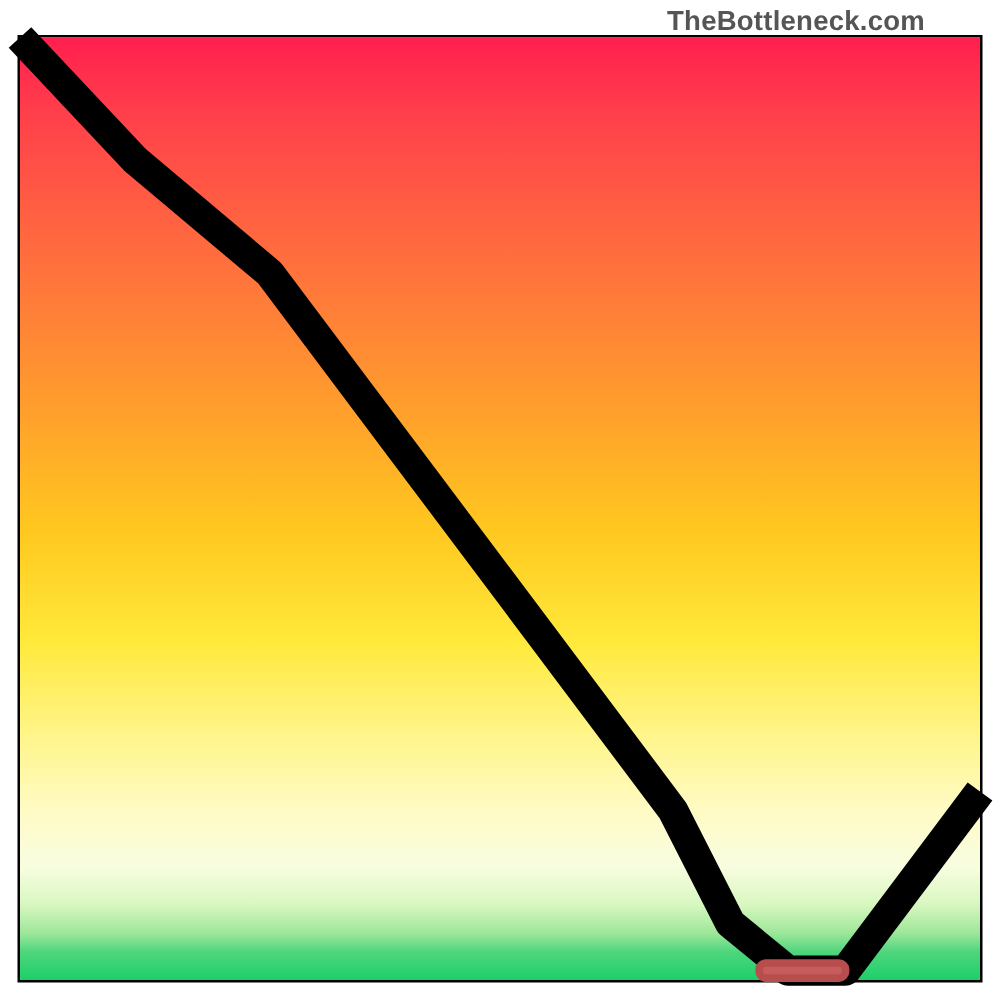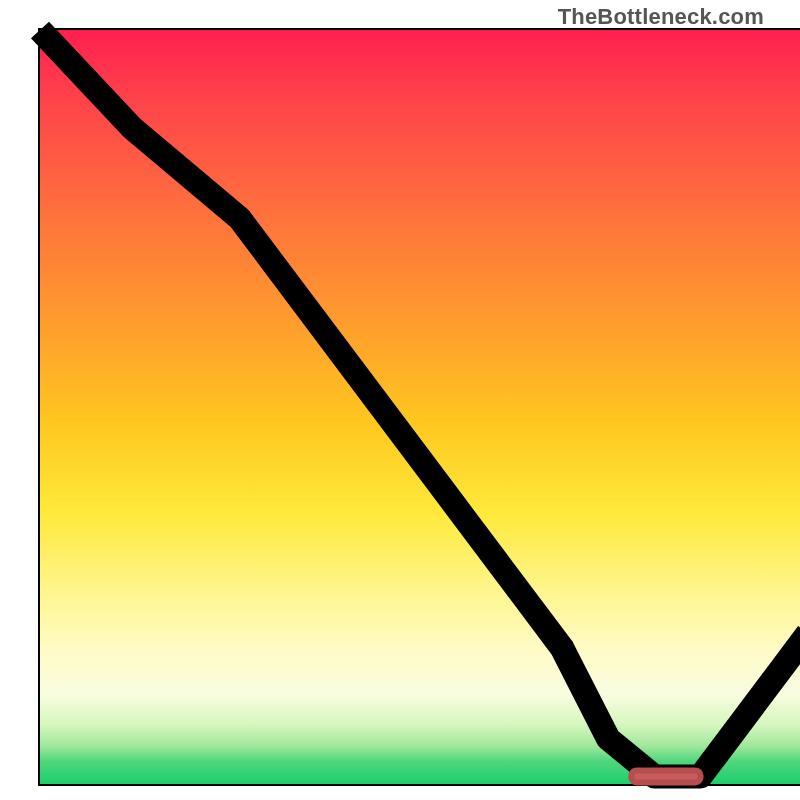--- a/index.html
+++ b/index.html
@@ -8,21 +8,20 @@
     width: 800px;
     height: 800px;
     background: #ffffff;
     font-family: Arial, Helvetica, sans-serif;
     overflow: hidden;
   }
   .stage {
     position: relative;
     width: 752px;
     height: 800px;
-    margin-left: 24px;
   }
   .watermark {
     position: absolute;
     top: 4px;
     right: 12px;
     font-size: 22px;
     font-weight: 600;
     color: #555555;
     letter-spacing: 0.2px;
   }

